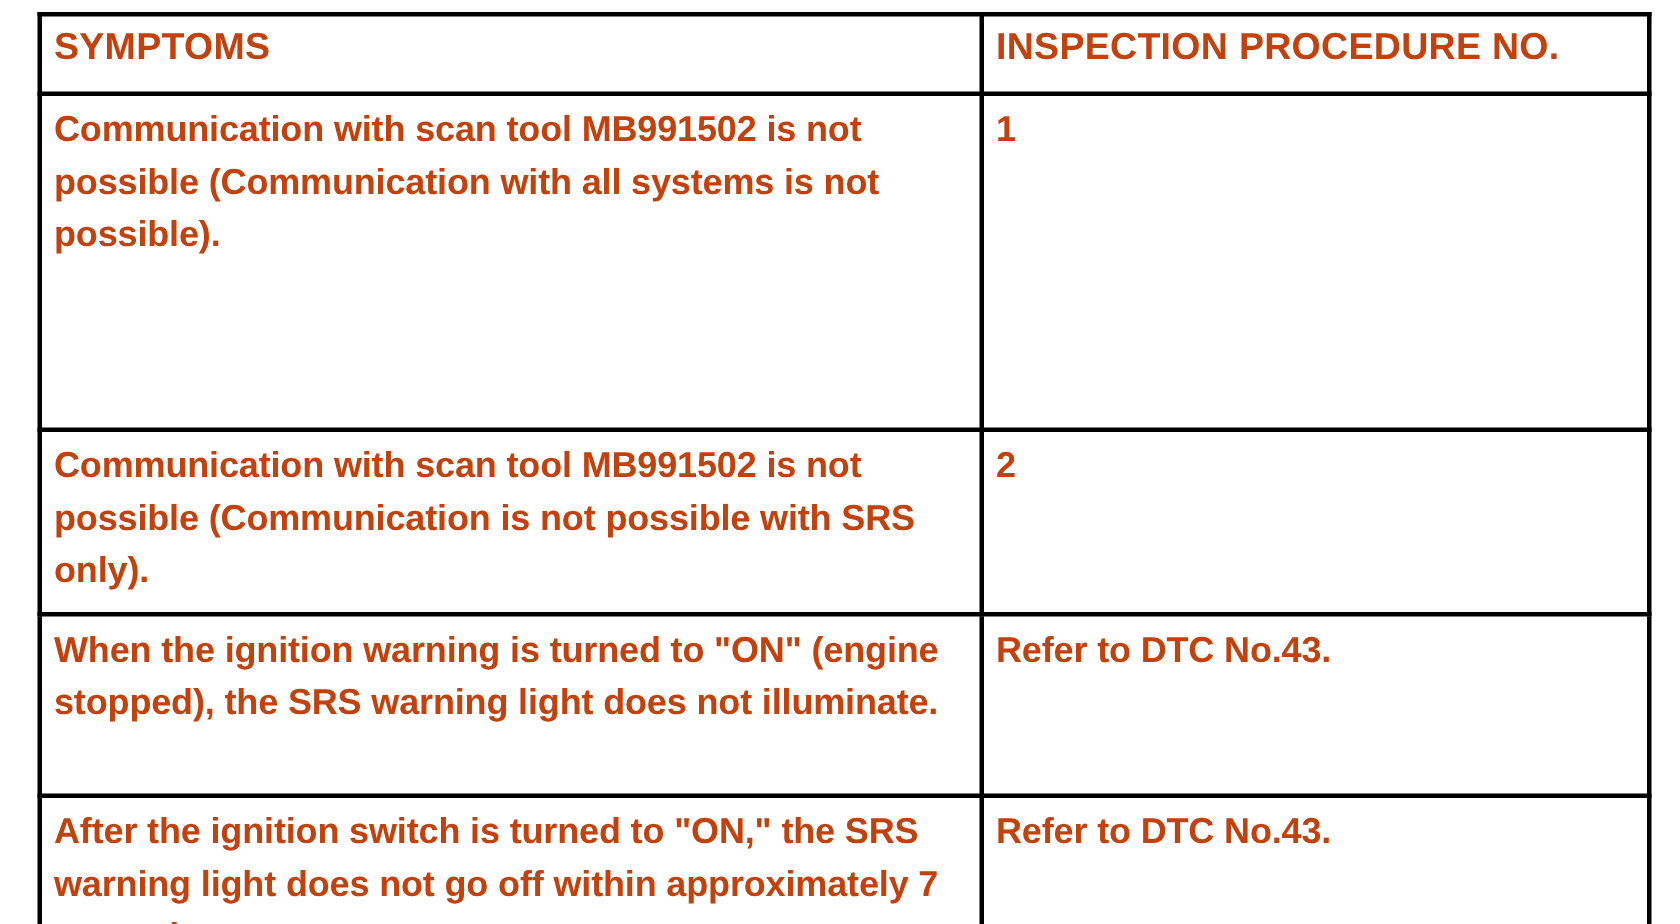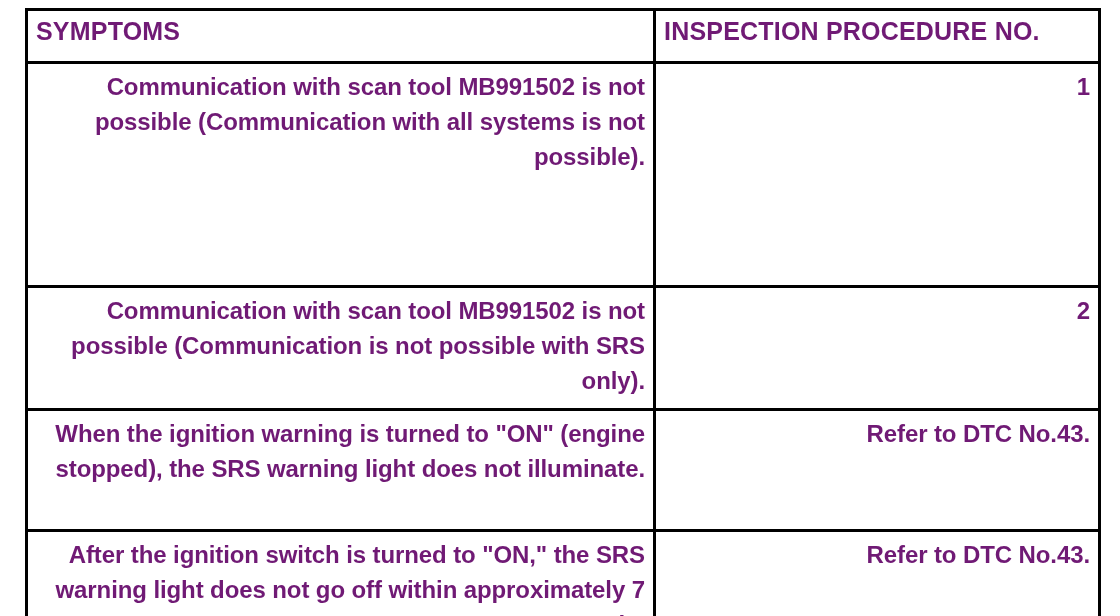--- a/index.html
+++ b/index.html
@@ -71,32 +71,31 @@
     font-weight: bold;
     font-size: 24px;
     line-height: 35px;
     letter-spacing: -0.1px;
     padding-top: 5px;
   }
 
   .cell-text {
     display: block;
     font-weight: bold;
-    text-align: right;
   }
 
   
   tr[data-row="0"] td { height: 210px; }
   tr[data-row="1"] td { height: 109px; }
   tr[data-row="2"] td { height: 107px; }
   tr[data-row="3"] td { height: 108px; }
 
   
   .cell-text, .header-label {
-    color: #701a75;
+    color: #c2410c;
   }
 </style>
 </head>
 <body>
 
 <div class="scan-page">
 
   <table class="symptom-table">
     <colgroup>
       <col class="col-symptoms">

